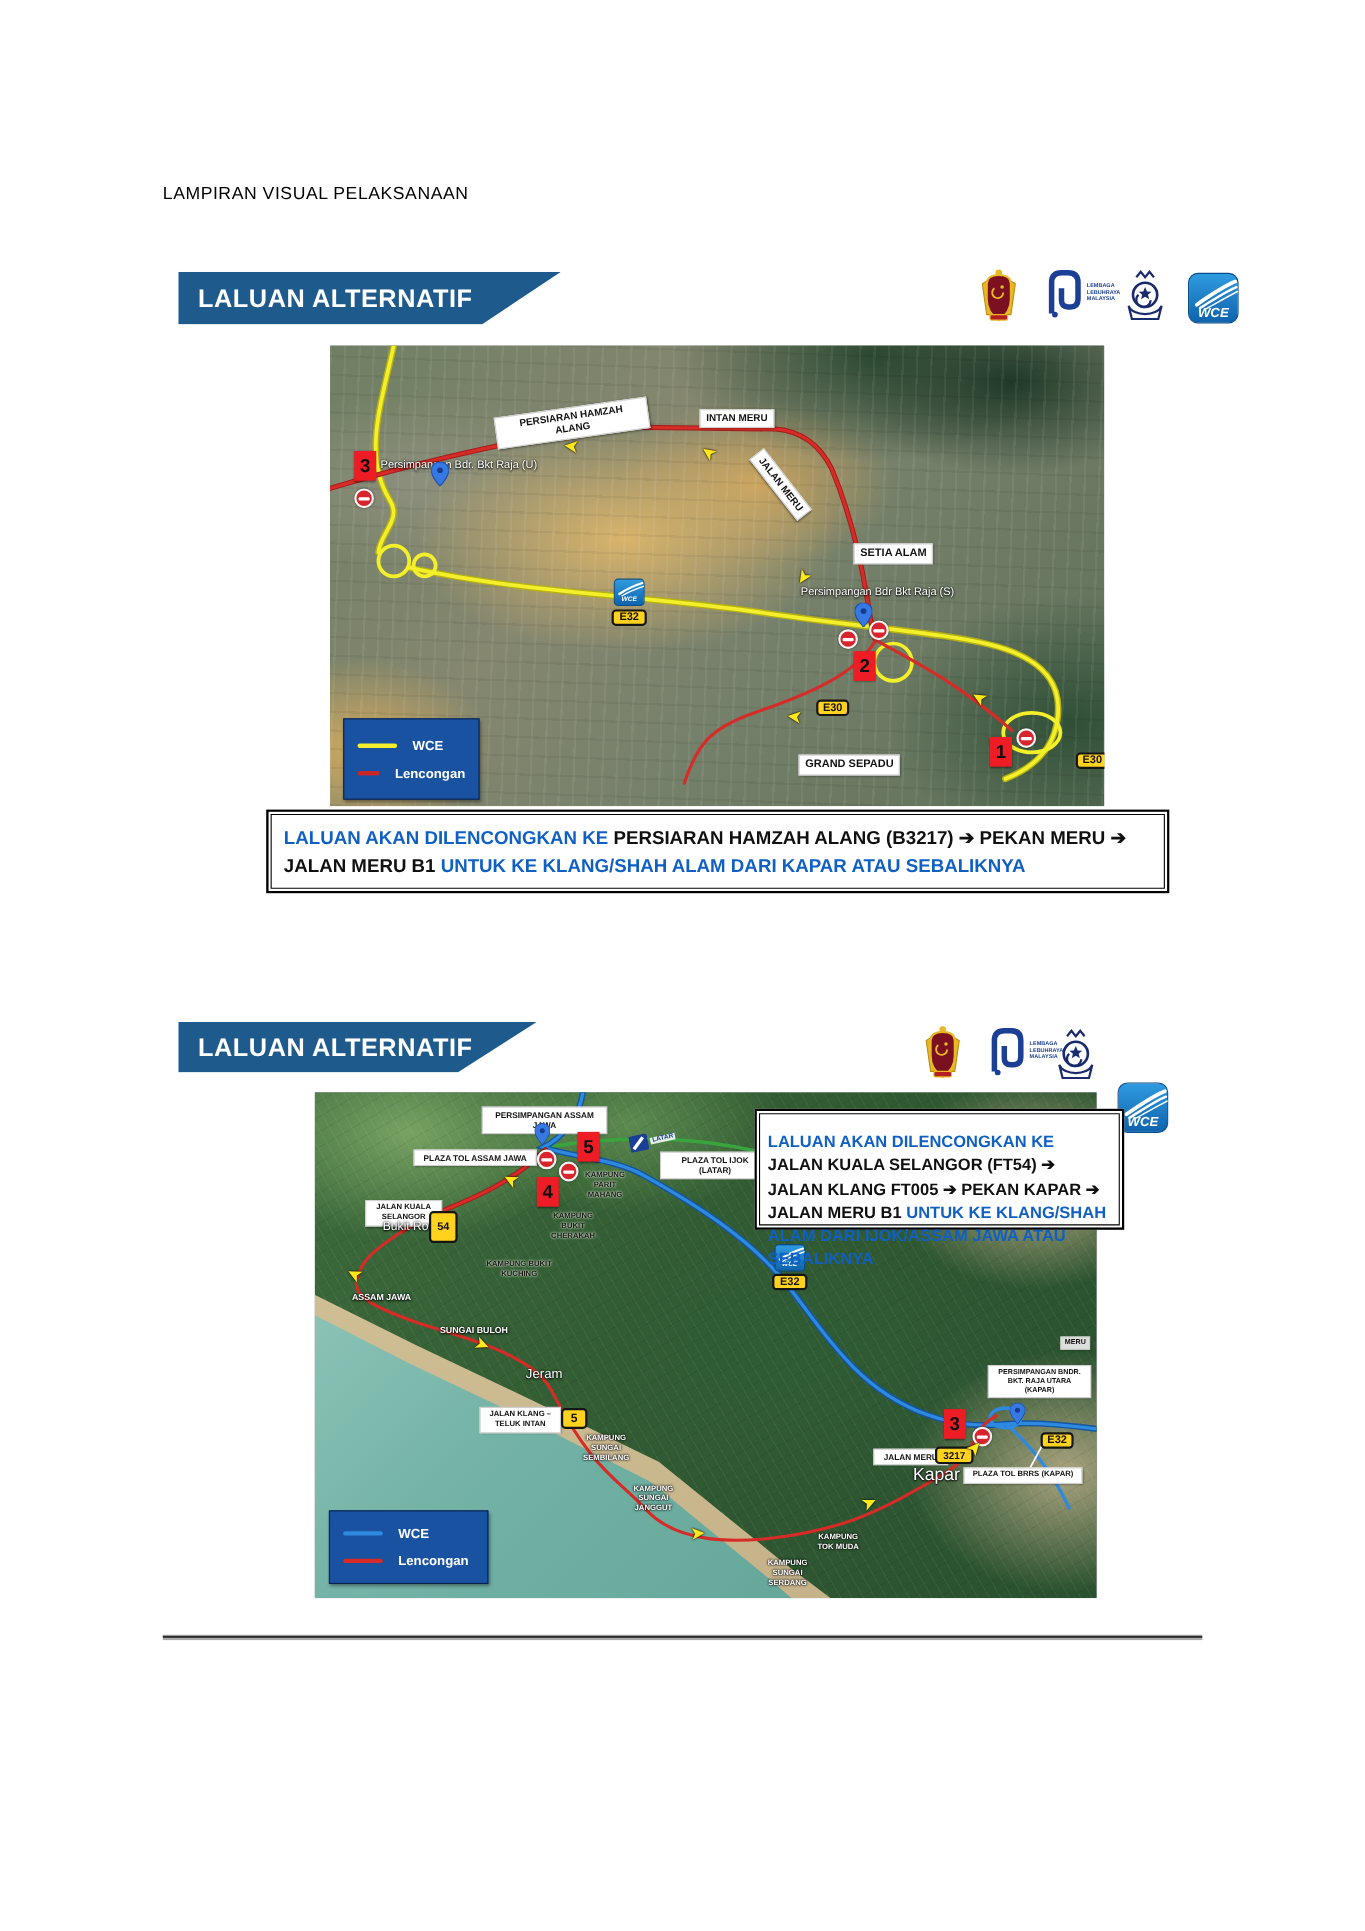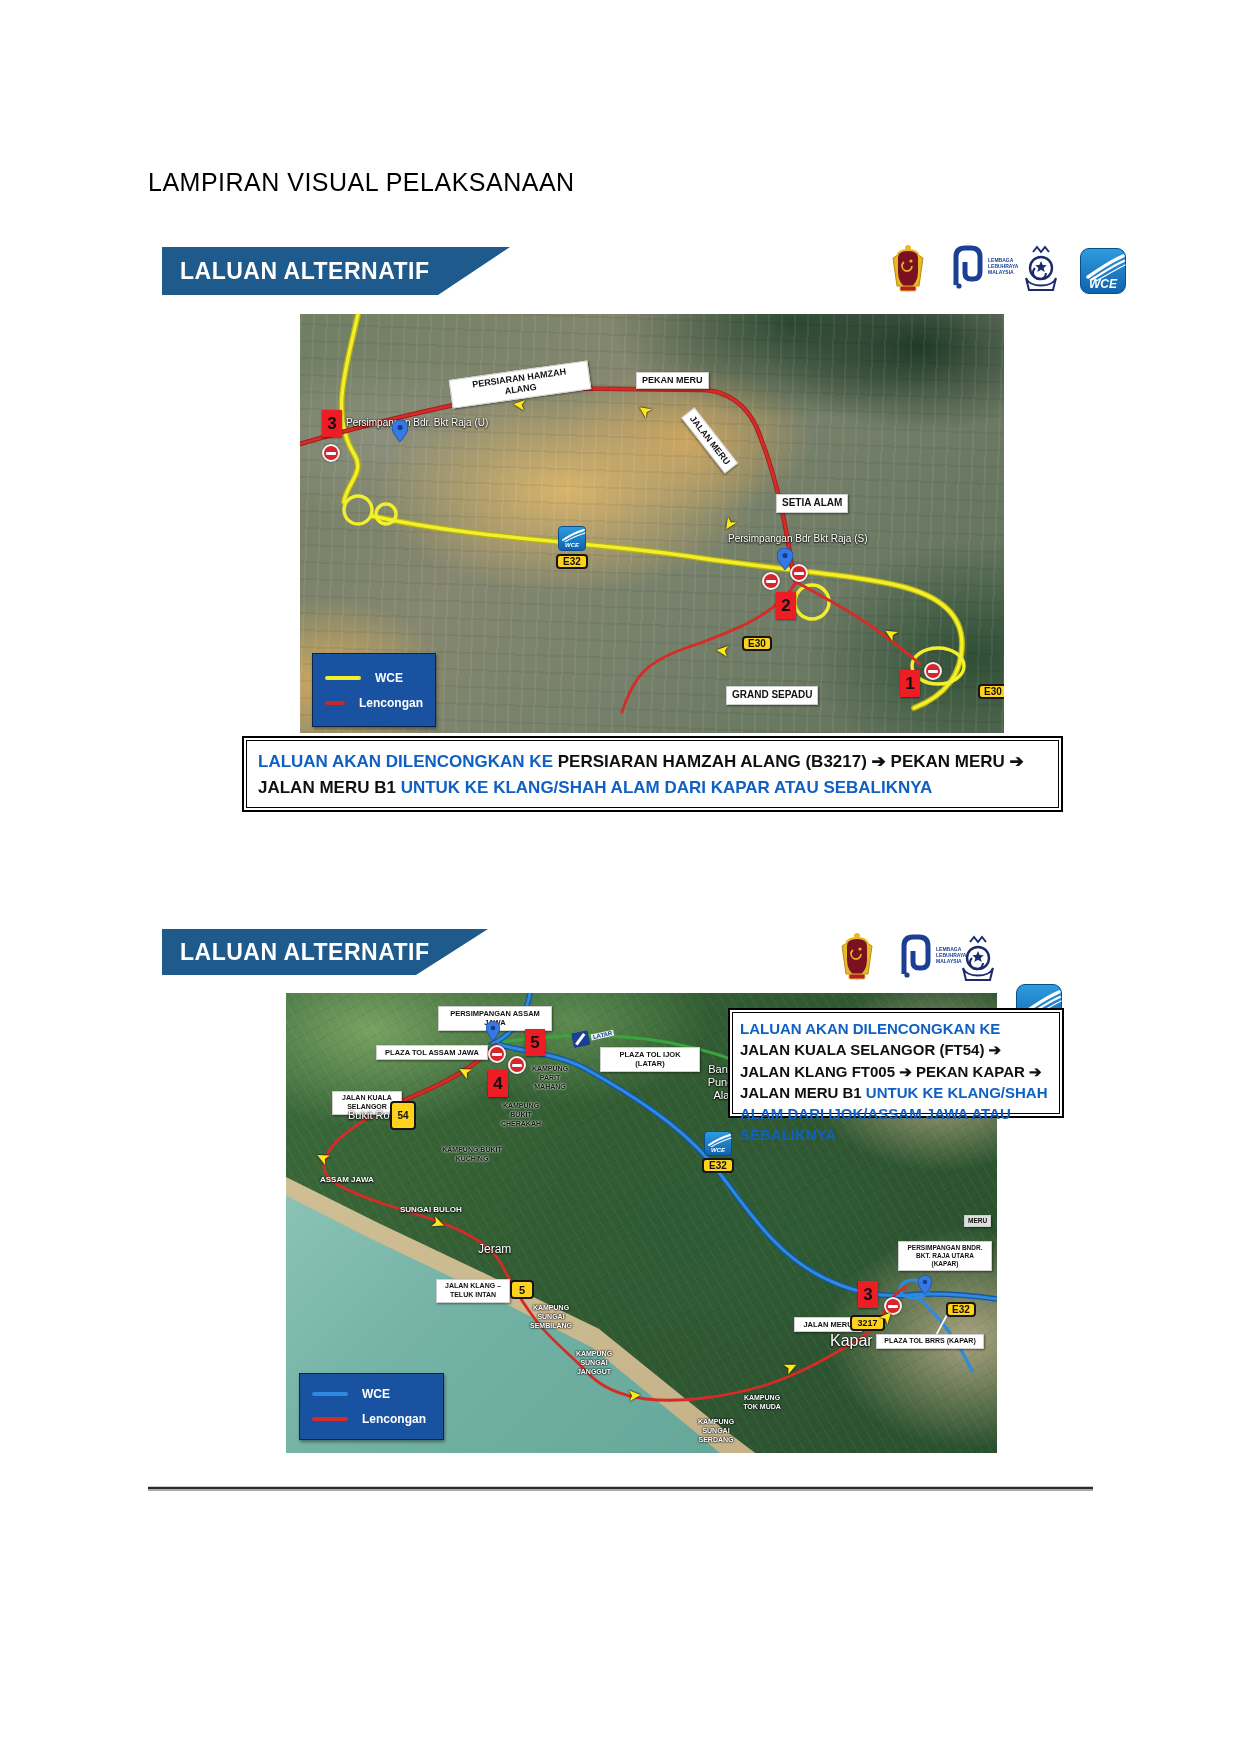--- a/index.html
+++ b/index.html
@@ -1,19 +1,19 @@
 <!DOCTYPE html>
 <html><head>
 <meta charset="utf-8">
 <style>
   html,body{margin:0;padding:0;background:#fff;}
   body{width:1241px;height:1755px;position:relative;font-family:"Liberation Sans",sans-serif;overflow:hidden;}
   .abs{position:absolute;}
   
-  .page-title{left:148px;top:168px;font-size:25px;color:#000;letter-spacing:.5px;text-align:center;}
+  .page-title{left:148px;top:168px;font-size:16px;color:#000;letter-spacing:.5px;text-align:center;}
   
   .banner{background:#1e5b8c;color:#fff;font-weight:bold;font-size:23px;letter-spacing:.5px;
           clip-path:polygon(0 0,100% 0,calc(100% - 72px) 100%,0 100%);display:flex;align-items:center;padding-left:18px;box-sizing:border-box;}
   
   .llm-text{font-size:5px;font-weight:bold;color:#1b3f94;white-space:pre-line;line-height:1.25;}
   .wce-badge{background:linear-gradient(#2f9be0,#0f63ad);border:1px solid #0a4d8c;border-radius:9px;position:relative;box-sizing:border-box;}
   .wce-badge .wtxt{position:absolute;bottom:2px;left:0;right:0;text-align:center;color:#fff;font-weight:bold;font-style:italic;}
   .wce-badge.small{border-radius:4px;}
   
   .map{overflow:hidden;box-shadow:0 0 0 1px #9aa0a6 inset;}
@@ -141,21 +141,21 @@
       <path d="M0,130 C60,112 140,92 240,74 L405,76 C430,78 446,92 456,112 C472,150 482,192 488,228 C492,250 492,258 496,268"></path>
     </g>
     <g stroke="#d62b26" stroke-width="2.8" fill="none" stroke-linecap="round">
       <path d="M0,130 C60,112 140,92 240,74 L405,76 C430,78 446,92 456,112 C472,150 482,192 488,228 C492,250 492,258 496,268"></path>
       <path d="M496,268 C478,300 432,318 386,334 C346,348 334,362 322,398"></path>
       <path d="M496,268 C522,282 548,296 568,310 C586,322 606,338 620,350"></path>
     </g>
   </svg>
 
   <div class="map-label" style="left:150px;top:56px;font-size:9px;transform:rotate(-8deg);width:128px;">PERSIARAN HAMZAH ALANG</div>
-  <div class="map-label" style="left:336px;top:58px;font-size:9px;">PEKAN MERU</div>
+  <div class="map-label" style="left:336px;top:58px;font-size:9px;">INTAN MERU</div>
   <div class="map-label" style="left:374px;top:118px;font-size:9px;transform:rotate(52deg);">JALAN MERU</div>
   <div class="map-label" style="left:476px;top:180px;font-size:10px;">SETIA ALAM</div>
   <div class="map-label" style="left:426px;top:340px;font-size:10px;margin-top:32px;">GRAND SEPADU</div>
   <div class="wtext l" style="left:46px;top:103px;font-size:10px;">Persimpangan Bdr. Bkt Raja (U)</div>
   <div class="wtext l" style="left:428px;top:219px;font-size:10px;">Persimpangan Bdr Bkt Raja (S)</div>
 
   <div class="redmark" style="left:22px;top:96px;">3</div>
   <div class="redmark" style="left:476px;top:278px;">2</div>
   <div class="redmark" style="left:600px;top:356px;">1</div>
   <div class="noentry" style="left:22px;top:130px;"></div>
@@ -349,17 +349,17 @@
       <span class="legline" style="background:#2e8ae0;"></span>
       <span class="legtxt">WCE</span>
     </div>
     <div class="legrow">
       <span class="legline" style="background:#d62b26;"></span>
       <span class="legtxt">Lencongan</span>
     </div>
   </div>
 </div>
 
-<div class="caption" style="left:728px;top:1008px;width:336px;height:110px;font-size:15px;line-height:1.42;padding:8px 10px;z-index:5;">
+<div class="caption" style="left:686px;top:1008px;width:336px;height:110px;font-size:15px;line-height:1.42;padding:18px 10px;z-index:5;">
   <span class="cap-blue">LALUAN AKAN DILENCONGKAN KE </span><span class="cap-black">JALAN KUALA SELANGOR (FT54) ➔ JALAN KLANG FT005 ➔ PEKAN KAPAR ➔ JALAN MERU B1 </span><span class="cap-blue">UNTUK KE KLANG/SHAH ALAM DARI IJOK/ASSAM JAWA ATAU SEBALIKNYA</span>
 </div>
 
 <div class="hr-rule" style="left:148px;top:1487px;width:945px;"></div>
 
 </body></html>

